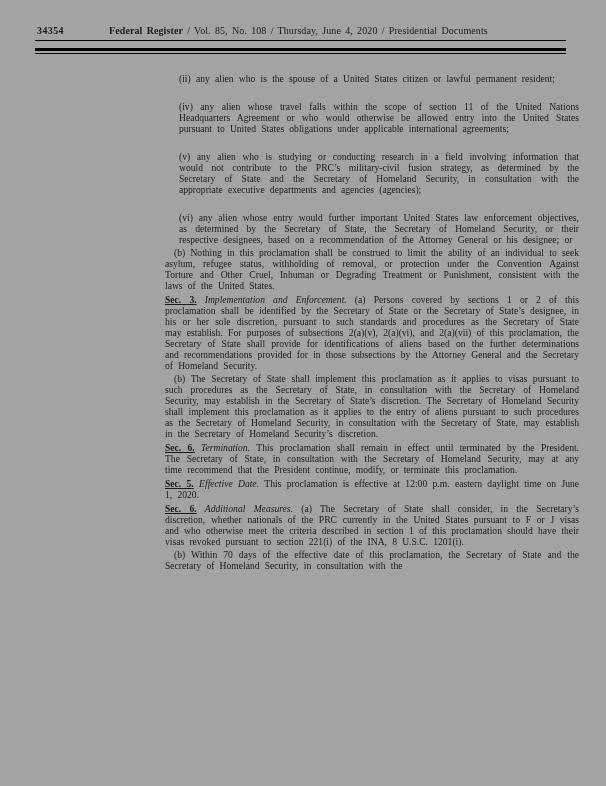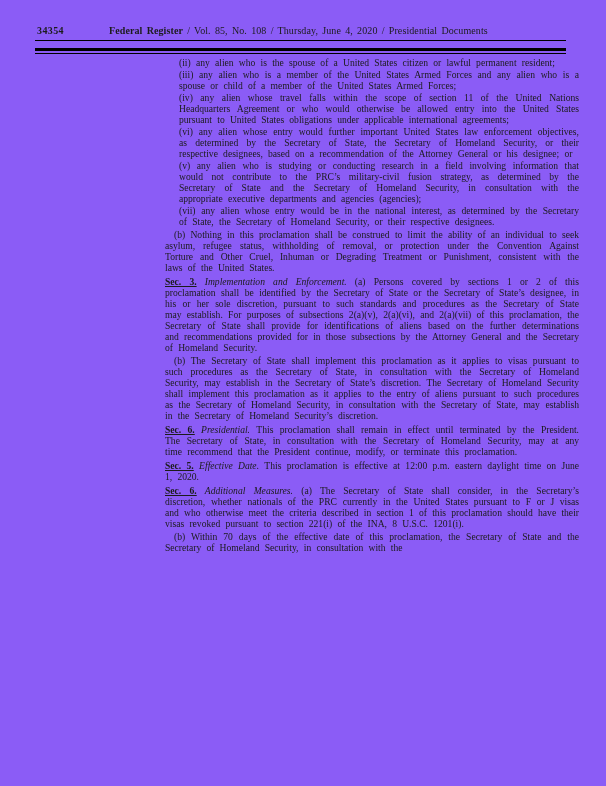--- a/index.html
+++ b/index.html
@@ -1,20 +1,20 @@
 <!DOCTYPE html>
 <html><head>
 <meta charset="utf-8">
 <style>
   html, body { margin: 0; padding: 0; background: #ffffff; }
   .page {
     position: relative;
     width: 606px;
     height: 786px;
-    background: #8b5cf6;
+    background: #a3a3a3;
     color: #1b1b1b;
     font-family: "Liberation Serif", serif;
     overflow: hidden;
   }
   
   .running-head {
     position: absolute;
     left: 37px;
     top: 25px;
     width: 529px;
@@ -41,54 +41,52 @@
     position: absolute;
     left: 165px;
     top: 56px;
     width: 414px;
     font-size: 9.6px;
     line-height: 11px;
     text-align: justify;
     word-spacing: 2.8px;
   }
   .body-col p { margin: 0; padding: 0; }
-  p.item { margin-top: 1px; margin-left: 14px; }
+  p.item { margin-top: 17px; margin-left: 14px; }
   p.sub  { margin-top: 2px; text-indent: 9px; }
   p.sec  { margin-top: 3px; }
   .sec-label { font-weight: bold; text-decoration: underline; }
   .sec-title { font-style: italic; }
 </style>
 </head>
 <body>
 
 <div class="page">
 
   <div class="running-head">
     <span class="pageno">34354</span><span class="pub-name">Federal Register</span><span> / Vol. 85, No. 108 / Thursday, June 4, 2020 / Presidential Documents</span>
   </div>
 
   <div class="rule rule-under-text"></div>
   <div class="rule rule-heavy"></div>
   <div class="rule rule-light"></div>
 
   <div class="body-col">
     <p class="item">(ii) any alien who is the spouse of a United States citizen or lawful permanent resident;</p>
-    <p class="item">(iii) any alien who is a member of the United States Armed Forces and any alien who is a spouse or child of a member of the United States Armed Forces;</p>
     <p class="item">(iv) any alien whose travel falls within the scope of section 11 of the United Nations Headquarters Agreement or who would otherwise be allowed entry into the United States pursuant to United States obligations under applicable international agreements;</p>
+    <p class="item">(v) any alien who is studying or conducting research in a field involving information that would not contribute to the PRC’s military-civil fusion strategy, as determined by the Secretary of State and the Secretary of Homeland Security, in consultation with the appropriate executive departments and agencies (agencies);</p>
     <p class="item">(vi) any alien whose entry would further important United States law enforcement objectives, as determined by the Secretary of State, the Secretary of Homeland Security, or their respective designees, based on a recommendation of the Attorney General or his designee; or</p>
-    <p class="item">(v) any alien who is studying or conducting research in a field involving information that would not contribute to the PRC’s military-civil fusion strategy, as determined by the Secretary of State and the Secretary of Homeland Security, in consultation with the appropriate executive departments and agencies (agencies);</p>
-    <p class="item">(vii) any alien whose entry would be in the national interest, as determined by the Secretary of State, the Secretary of Homeland Security, or their respective designees.</p>
 
     <p class="sub">(b) Nothing in this proclamation shall be construed to limit the ability of an individual to seek asylum, refugee status, withholding of removal, or protection under the Convention Against Torture and Other Cruel, Inhuman or Degrading Treatment or Punishment, consistent with the laws of the United States.</p>
 
     <p class="sec"><span class="sec-label">Sec. 3.</span><span class="sec-title"> Implementation and Enforcement. </span><span>(a) Persons covered by sections 1 or 2 of this proclamation shall be identified by the Secretary of State or the Secretary of State’s designee, in his or her sole discretion, pursuant to such standards and procedures as the Secretary of State may establish. For purposes of subsections 2(a)(v), 2(a)(vi), and 2(a)(vii) of this proclamation, the Secretary of State shall provide for identifications of aliens based on the further determinations and recommendations provided for in those subsections by the Attorney General and the Secretary of Homeland Security.</span></p>
 
     <p class="sub">(b) The Secretary of State shall implement this proclamation as it applies to visas pursuant to such procedures as the Secretary of State, in consultation with the Secretary of Homeland Security, may establish in the Secretary of State’s discretion. The Secretary of Homeland Security shall implement this proclamation as it applies to the entry of aliens pursuant to such procedures as the Secretary of Homeland Security, in consultation with the Secretary of State, may establish in the Secretary of Homeland Security’s discretion.</p>
 
-    <p class="sec"><span class="sec-label">Sec. 6.</span><span class="sec-title"> Presidential. </span><span>This proclamation shall remain in effect until terminated by the President. The Secretary of State, in consultation with the Secretary of Homeland Security, may at any time recommend that the President continue, modify, or terminate this proclamation.</span></p>
+    <p class="sec"><span class="sec-label">Sec. 6.</span><span class="sec-title"> Termination. </span><span>This proclamation shall remain in effect until terminated by the President. The Secretary of State, in consultation with the Secretary of Homeland Security, may at any time recommend that the President continue, modify, or terminate this proclamation.</span></p>
 
     <p class="sec"><span class="sec-label">Sec. 5.</span><span class="sec-title"> Effective Date. </span><span>This proclamation is effective at 12:00 p.m. eastern daylight time on June 1, 2020.</span></p>
 
     <p class="sec"><span class="sec-label">Sec. 6.</span><span class="sec-title"> Additional Measures. </span><span>(a) The Secretary of State shall consider, in the Secretary’s discretion, whether nationals of the PRC currently in the United States pursuant to F or J visas and who otherwise meet the criteria described in section 1 of this proclamation should have their visas revoked pursuant to section 221(i) of the INA, 8 U.S.C. 1201(i).</span></p>
 
     <p class="sub">(b) Within 70 days of the effective date of this proclamation, the Secretary of State and the Secretary of Homeland Security, in consultation with the</p>
   </div>
 
 </div>
 

